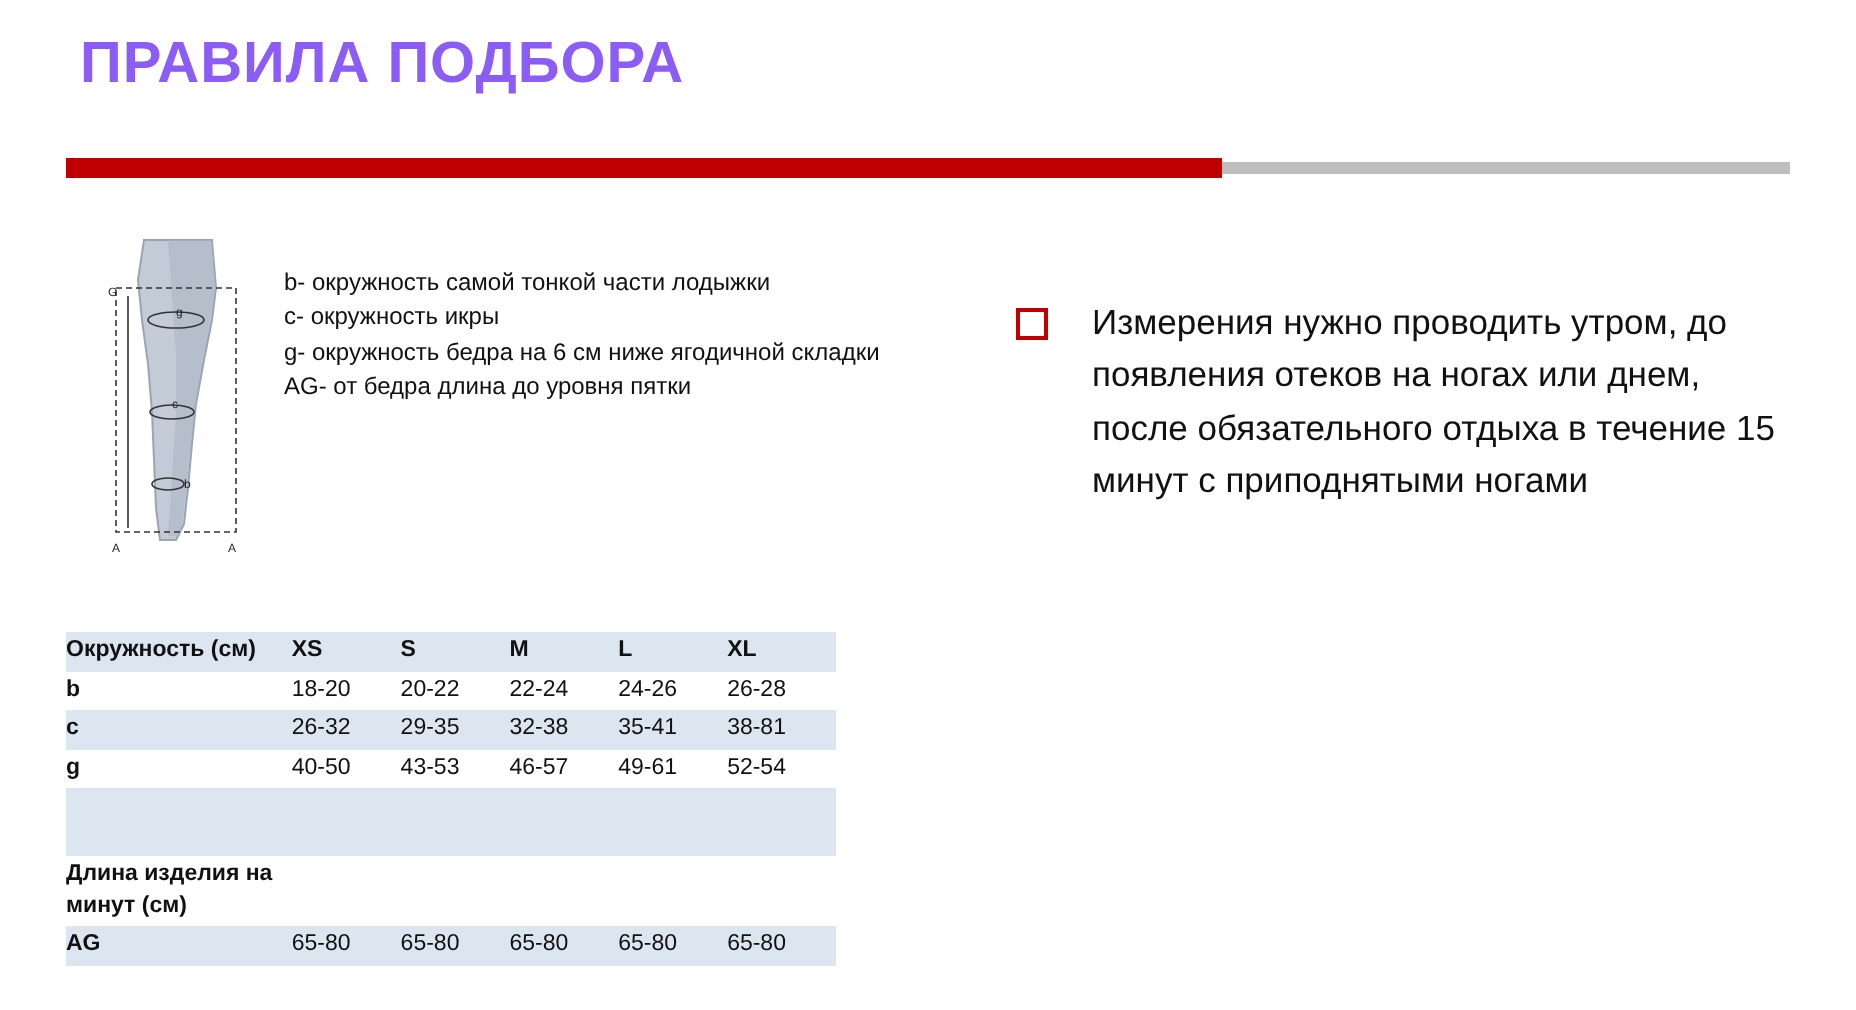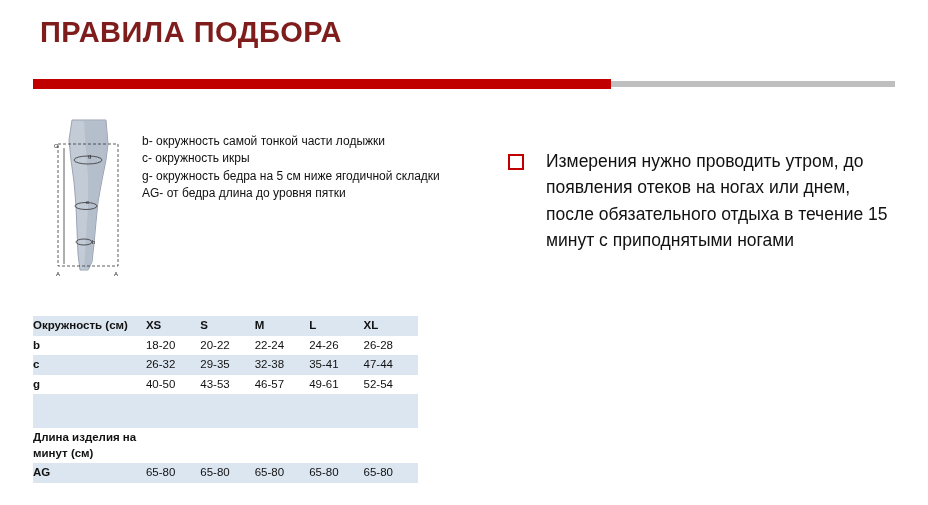--- a/index.html
+++ b/index.html
@@ -18,21 +18,21 @@
     position: relative;
     width: 928px;
     height: 505px;
   }
   .title {
     position: absolute;
     left: 40px;
     top: 16px;
     font-size: 29px;
     font-weight: bold;
-    color: #7f1d1d;
+    color: #8b5cf6;
     letter-spacing: 0.5px;
   }
   .rule-red {
     position: absolute;
     left: 33px;
     top: 79px;
     width: 578px;
     height: 10px;
     background: #c00000;
   }
@@ -150,21 +150,21 @@
         <text x="48" y="126" font-size="6" font-family="Liberation Sans, sans-serif" fill="#222">b</text>
         <text x="12" y="158" font-size="6" font-family="Liberation Sans, sans-serif" fill="#222">A</text>
         <text x="70" y="158" font-size="6" font-family="Liberation Sans, sans-serif" fill="#222">A</text>
       </g>
     </svg>
   </div>
 
   <div class="legend">
     <div>b- окружность самой тонкой части лодыжки</div>
     <div>c- окружность икры</div>
-    <div>g- окружность бедра на 5 см ниже ягодичной складки</div>
+    <div>g- окружность бедра на 6 см ниже ягодичной складки</div>
     <div>AG- от бедра длина до уровня пятки</div>
   </div>
 
   <div class="bullet-block">
     <span class="bullet-marker"></span>
     <span class="bullet-text"> Измерения нужно проводить утром, до появления отеков на ногах или днем, после обязательного отдыха в течение 15 минут с приподнятыми ногами</span>
   </div>
 
   <div class="table-wrap">
     <table class="size-table">
@@ -192,21 +192,21 @@
           <td>22-24</td>
           <td>24-26</td>
           <td>26-28</td>
         </tr>
         <tr class="row-shade">
           <td class="bold">c</td>
           <td>26-32</td>
           <td>29-35</td>
           <td>32-38</td>
           <td>35-41</td>
-          <td>47-44</td>
+          <td>38-81</td>
         </tr>
         <tr class="row-plain">
           <td class="bold">g</td>
           <td>40-50</td>
           <td>43-53</td>
           <td>46-57</td>
           <td>49-61</td>
           <td>52-54</td>
         </tr>
         <tr class="row-shade tall">

